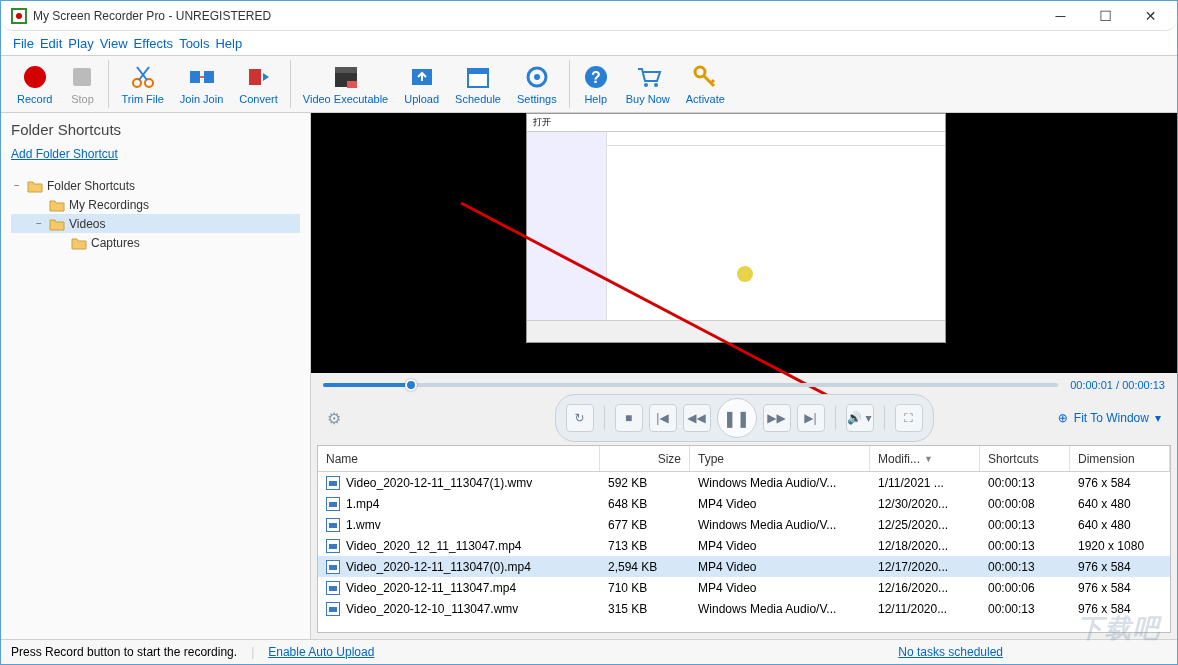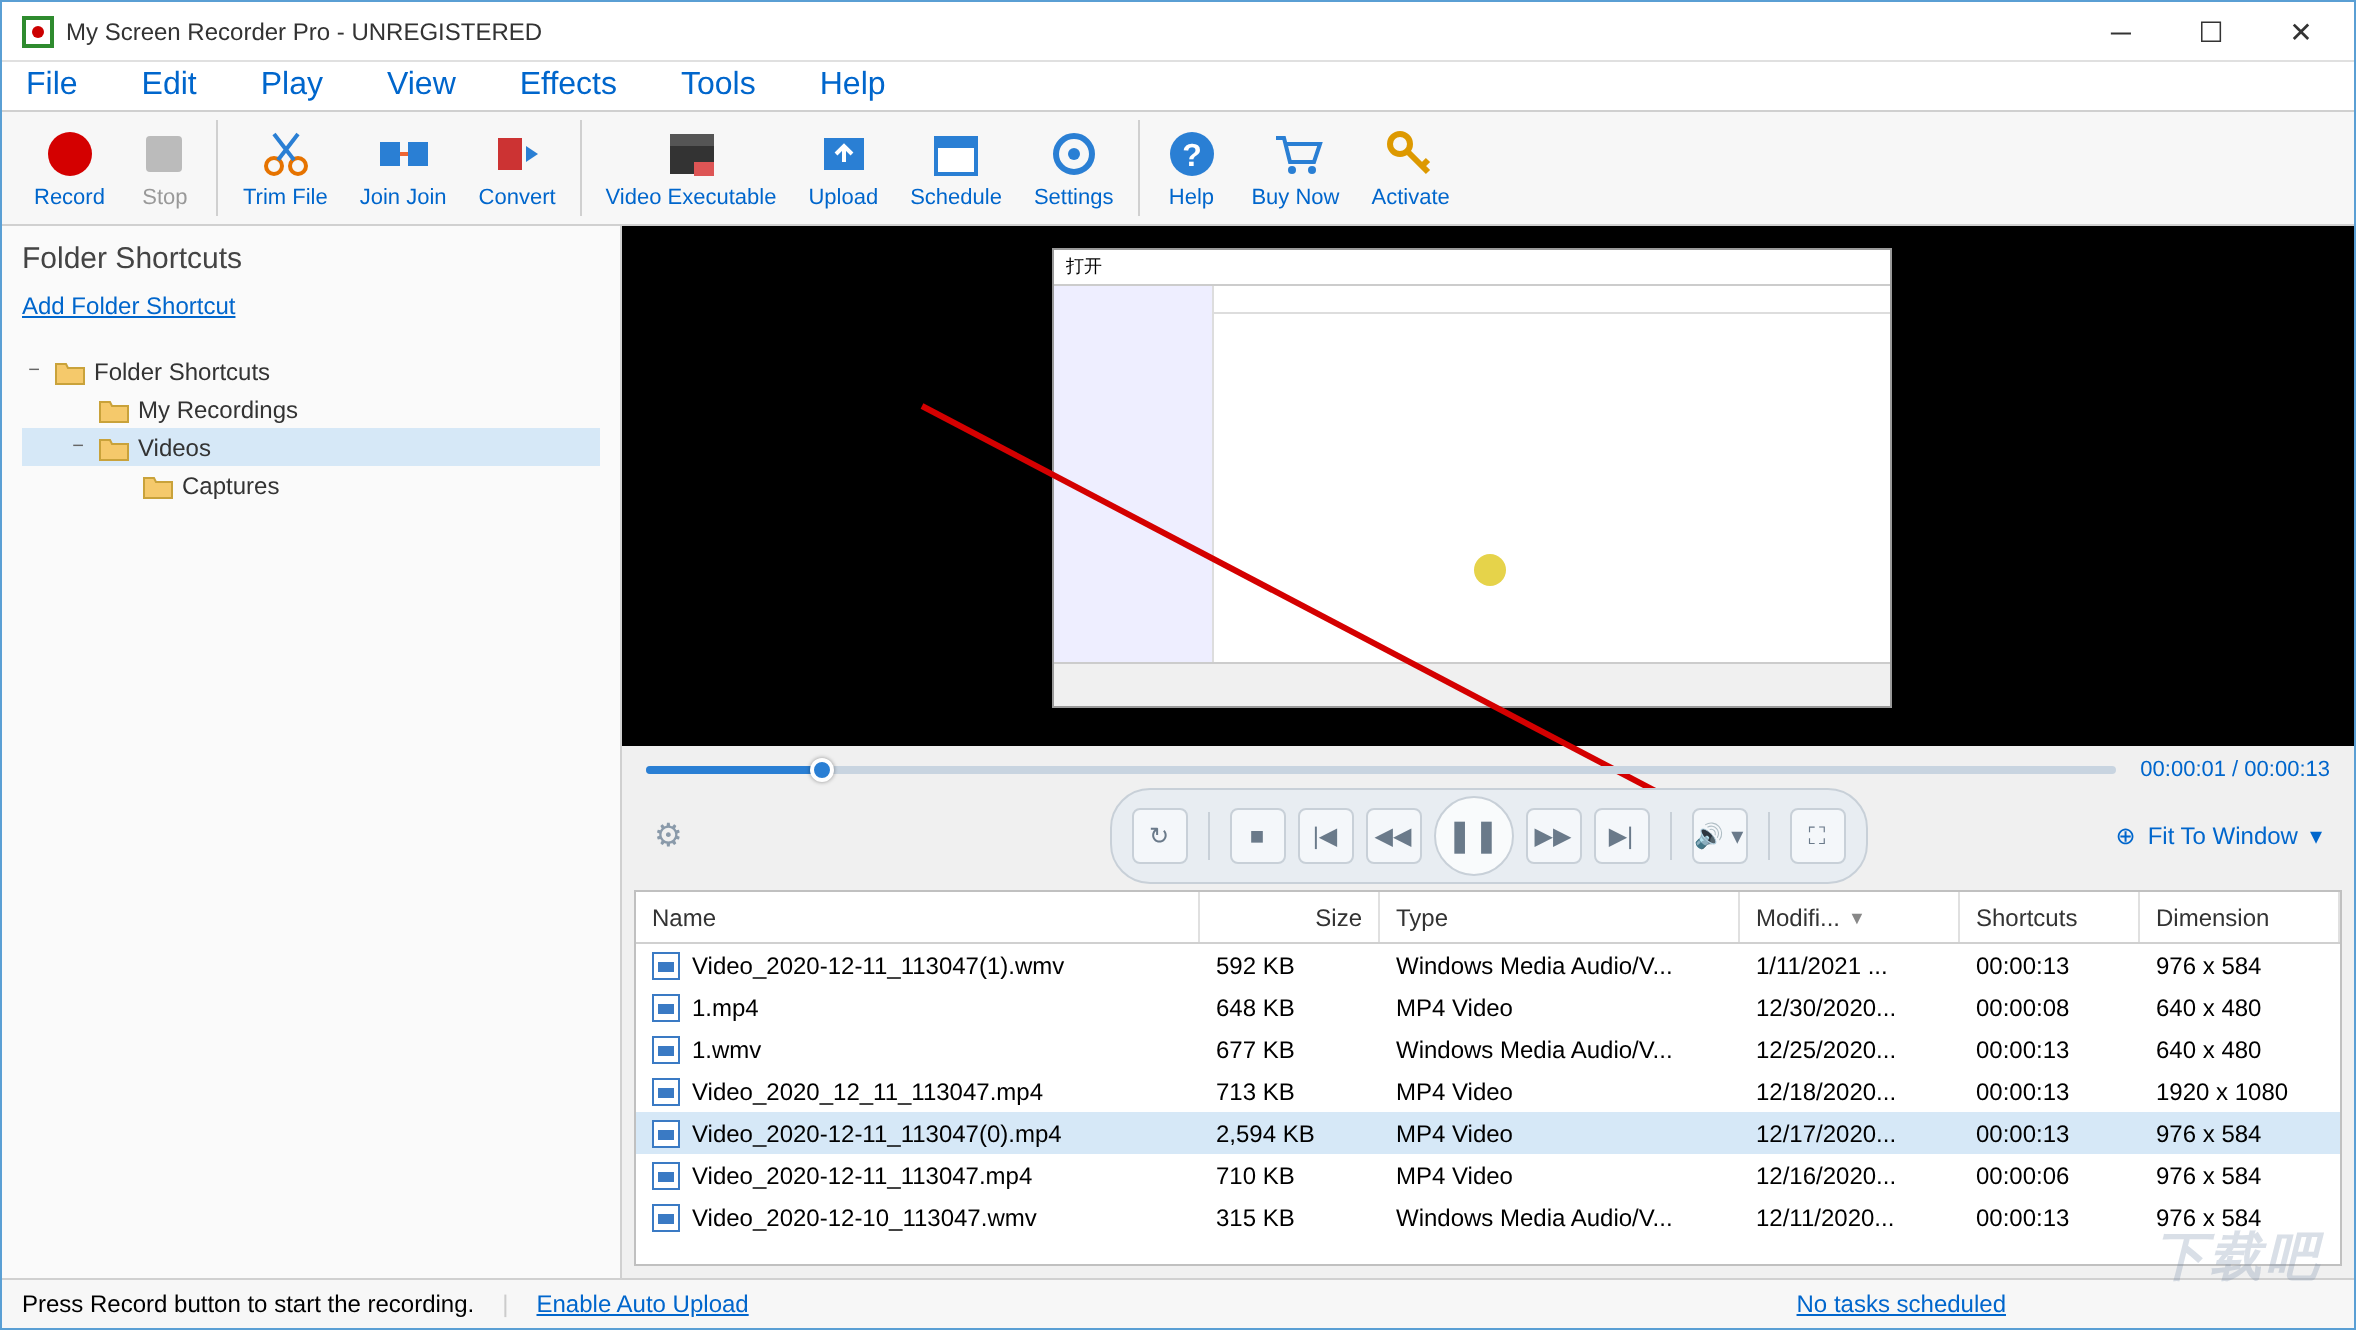--- a/index.html
+++ b/index.html
@@ -1,41 +1,41 @@
 <!DOCTYPE html>
 <html><head>
 <meta charset="utf-8">
 <style>
 * { margin:0; padding:0; box-sizing:border-box; font-family:"Segoe UI",Tahoma,sans-serif; }
 body { width:1178px; height:665px; background:#fff; position:relative; overflow:hidden; border:1px solid #5a9fd4; }
-.title-bar { height:30px; background:#fff; display:flex; align-items:center; padding:0 4px; border-bottom:1px solid #e0e0e0; }
+.title-bar { height:30px; background:#fff; display:flex; align-items:center; padding:0 4px; border-bottom:1px solid #e0e0e0;border-radius:12px; }
 .title-bar .app-icon { width:16px; height:16px; margin:0 6px; }
 .title-bar .title { font-size:12px; color:#333; flex:1; }
 .win-btns { display:flex; }
 .win-btn { width:45px; height:28px; display:flex; align-items:center; justify-content:center; font-size:14px; color:#333; }
-.menu-bar { height:24px; display:flex; align-items:center; padding:0 12px; gap:32px; font-size:16px; color:#0066cc; }
+.menu-bar { height:24px; display:flex; align-items:center; padding:0 12px; gap:6px; font-size:13px; color:#0066cc; }
 .menu-item { cursor:pointer; }
 .toolbar { height:58px; background:#f7f7f7; border-top:1px solid #d0d0d0; border-bottom:1px solid #d0d0d0; display:flex; align-items:center; padding:2px 8px; }
 .tool-btn { display:flex; flex-direction:column; align-items:center; justify-content:center; padding:2px 8px; min-width:44px; height:54px; font-size:11px; color:#0066cc; cursor:pointer; }
 .tool-btn.disabled { color:#999; }
 .tool-btn .ico { width:28px; height:28px; margin-bottom:2px; }
 .tool-sep { width:1px; height:48px; background:#d0d0d0; margin:0 4px; }
 .main { display:flex; height:calc(100% - 30px - 24px - 58px - 25px); }
 .sidebar { width:310px; background:#fafafa; border-right:1px solid #d0d0d0; padding:8px 10px; }
 .sidebar h3 { font-size:15px; font-weight:normal; color:#444; margin-bottom:6px; }
 .sidebar .link { color:#0066cc; font-size:12px; text-decoration:underline; cursor:pointer; }
 .tree { margin-top:14px; font-size:12px; color:#333; }
 .tree-node { display:flex; align-items:center; height:19px; padding-left:0; }
 .tree-node .exp { width:12px; font-size:10px; color:#666; text-align:center; }
 .tree-node .fico { width:16px; height:14px; margin:0 4px; display:flex; align-items:center; }
 .tree-node.sel { background:#d6e8f7; }
 .indent-1 { padding-left:22px; } .indent-2 { padding-left:44px; }
 .content { flex:1; display:flex; flex-direction:column; background:#f0f0f0; }
 .video { background:#000; height:260px; position:relative; }
-.dialog-overlay { position:absolute; left:215px; top:11px; width:420px; height:230px; background:#0ea5e9; border:1px solid #999; font-size:9px; }
+.dialog-overlay { position:absolute; left:215px; top:0; width:420px; height:230px; background:#0ea5e9; border:1px solid #999; font-size:9px; }
 .arrow { position:absolute; left:130px; top:70px; width:440px; height:250px; pointer-events:none; }
 .seek-row { height:24px; display:flex; align-items:center; padding:12px 12px; }
 .seek { flex:1; height:4px; background:#c8d4e0; border-radius:2px; position:relative; margin-right:12px; }
 .seek-prog { position:absolute; left:0; top:0; height:100%; background:#2a7fd4; border-radius:2px; width:12%; }
 .seek-thumb { position:absolute; left:12%; top:50%; transform:translate(-50%,-50%); width:12px; height:12px; background:#2a7fd4; border:2px solid #fff; border-radius:50%; box-shadow:0 0 2px rgba(0,0,0,.4); }
 .time { font-size:11px; color:#0066cc; }
 .controls { height:42px; display:flex; align-items:center; justify-content:center; position:relative; }
 .controls .gear { position:absolute; left:16px; color:#8a9aaa; font-size:16px; }
 .ctrl-group { display:flex; align-items:center; gap:6px; background:#e8edf2; border:1px solid #c8d0d8; border-radius:20px; padding:3px 10px; }
 .ctrl-btn { width:28px; height:28px; border:1px solid #c8d0d8; border-radius:4px; background:#f4f7fa; display:flex; align-items:center; justify-content:center; color:#6a7a8a; font-size:12px; }

